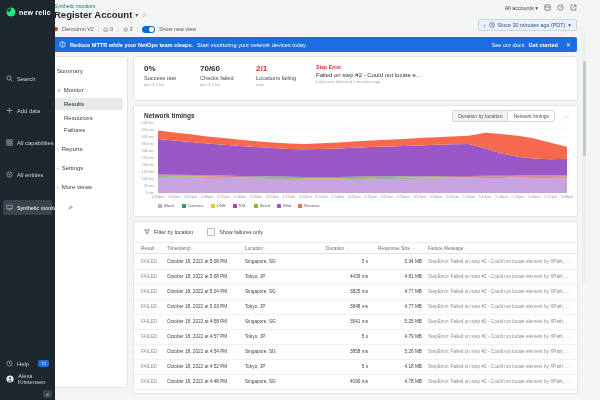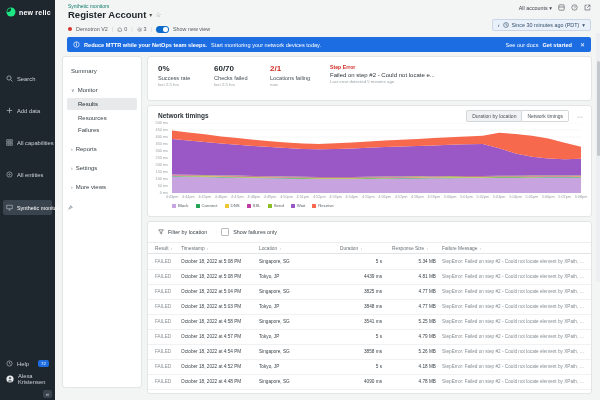--- a/index.html
+++ b/index.html
@@ -16,21 +16,21 @@
   .sitem svg{stroke:#aab2b8}
   .sitem.sel{background:#39444e;color:#fff;margin:12px 3px 0 3px;padding:4px 3px;border-radius:2px;font-size:5.4px}
   .sitem.sel .pin{margin-left:auto}
   .sbottom{position:absolute;bottom:12px;left:0;right:0;font-size:5.8px}
   .srow{display:flex;align-items:center;gap:4px;padding:3px 6px}
   .badge{margin-left:auto;background:#1d6ce0;color:#fff;font-size:4.4px;padding:1px 3px;border-radius:2px}
   .collapse-btn{position:absolute;right:3px;bottom:2px;width:9px;height:8px;background:#39444e;border-radius:2px;
     color:#cfd5d9;font-size:6px;line-height:8px;text-align:center;cursor:pointer}
 
   
-  .main{position:absolute;left:55px;top:0;width:545px;height:282px}
+  .main{position:absolute;left:41px;top:0;width:545px;height:282px}
   .breadcrumb{position:absolute;left:13px;top:3px;font-size:5px;color:#0e7c6b;cursor:pointer}
   .page-title{position:absolute;left:13px;top:9px;font-size:9.5px;font-weight:bold;color:#20272c;display:flex;align-items:center;gap:3px}
   .page-title .caret{font-size:6px;color:#555}
   .page-title .star{font-size:7px;color:#8a9197;font-weight:normal}
   .meta-row{position:absolute;left:13px;top:26px;display:flex;align-items:center;gap:4px;font-size:5.4px;color:#565e64}
   .status-dot{width:4px;height:4px;border-radius:50%;background:#d5342f}
   .divider{color:#ccd1d4}
   .chip{display:flex;align-items:center;gap:1.5px;cursor:pointer}
   .toggle{width:13px;height:6.5px;border-radius:4px;background:#0b6acb;position:relative;cursor:pointer}
   .toggle:after{content:"";position:absolute;right:1px;top:1px;width:4.5px;height:4.5px;border-radius:50%;background:#fff}
@@ -322,21 +322,21 @@
       </div>
   </div>
 
   <div class="card metrics">
     <div class="metric">
       <div class="val">0%</div>
       <div class="lab">Success rate</div>
       <div class="sub">last 2.5 hrs</div>
     </div>
     <div class="metric">
-      <div class="val">60/70</div>
+      <div class="val">70/60</div>
       <div class="lab">Checks failed</div>
       <div class="sub">last 2.5 hrs</div>
     </div>
     <div class="metric red">
       <div class="val">2/1</div>
       <div class="lab">Locations failing</div>
       <div class="sub">now</div>
     </div>
     <div class="steperr">
       <div class="t">Step Error</div>

